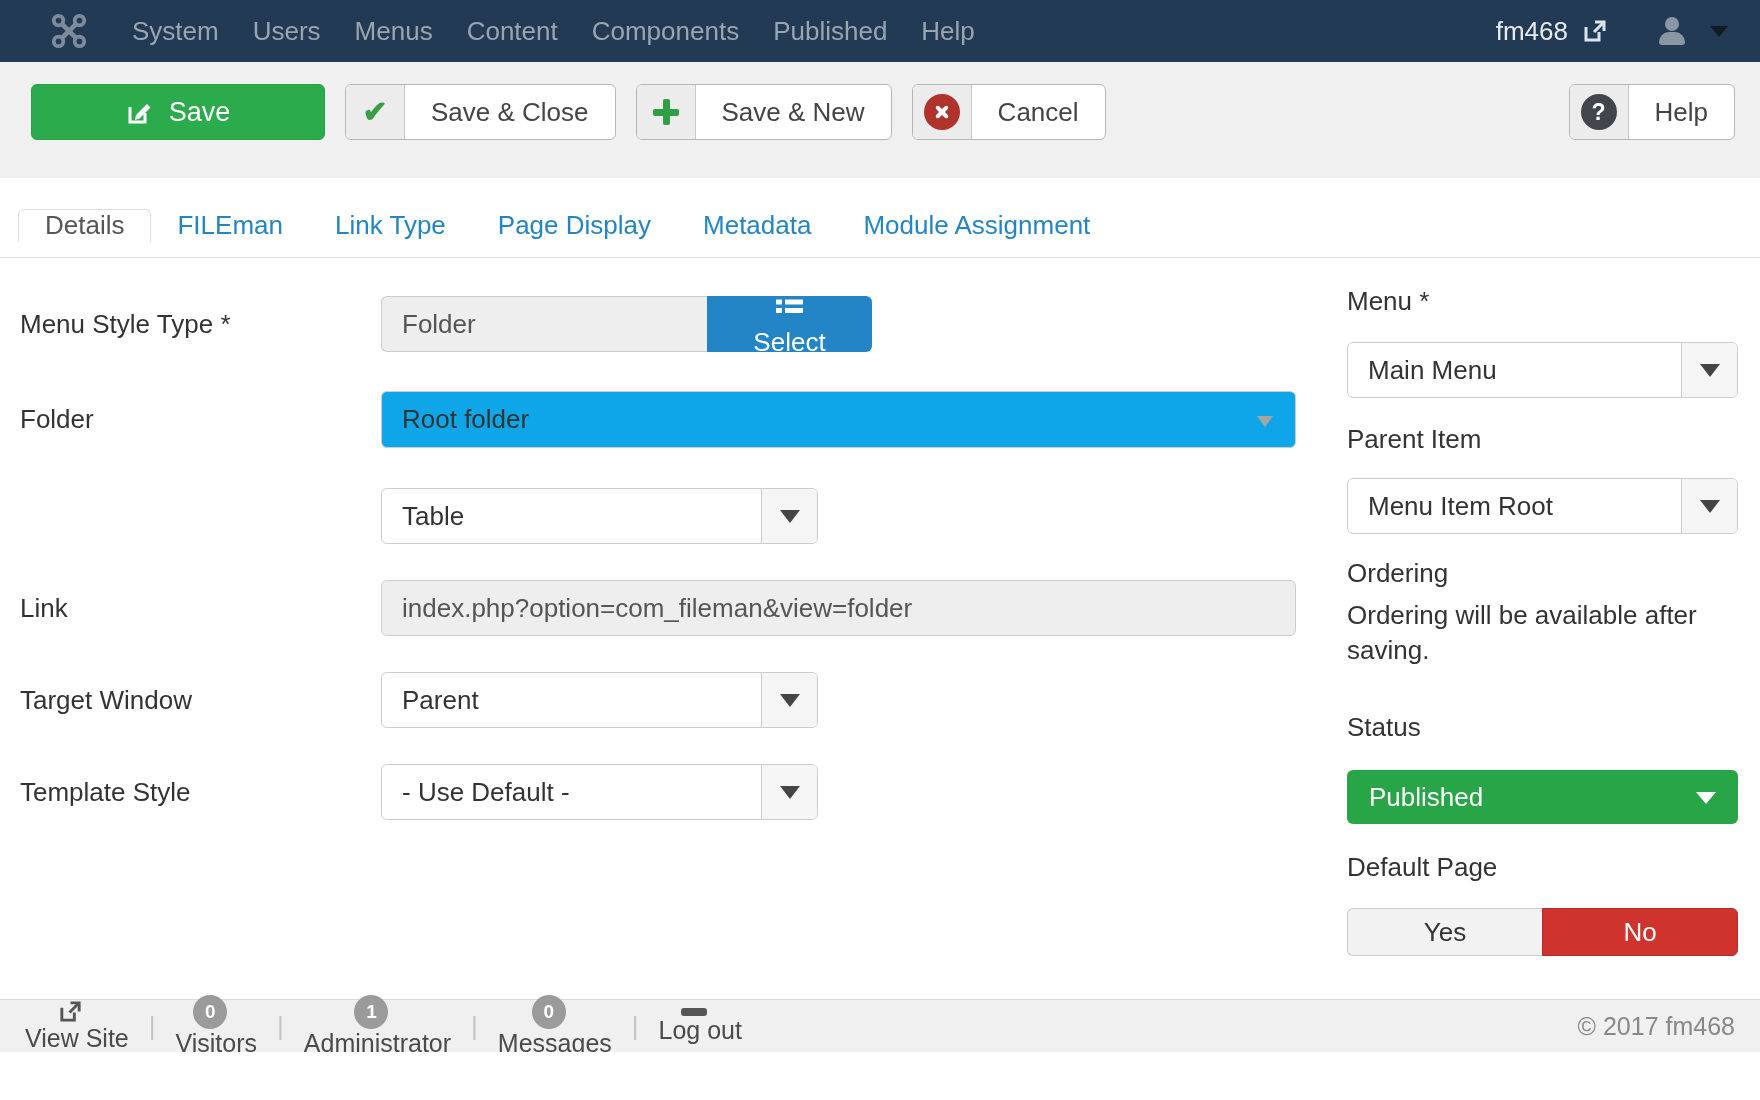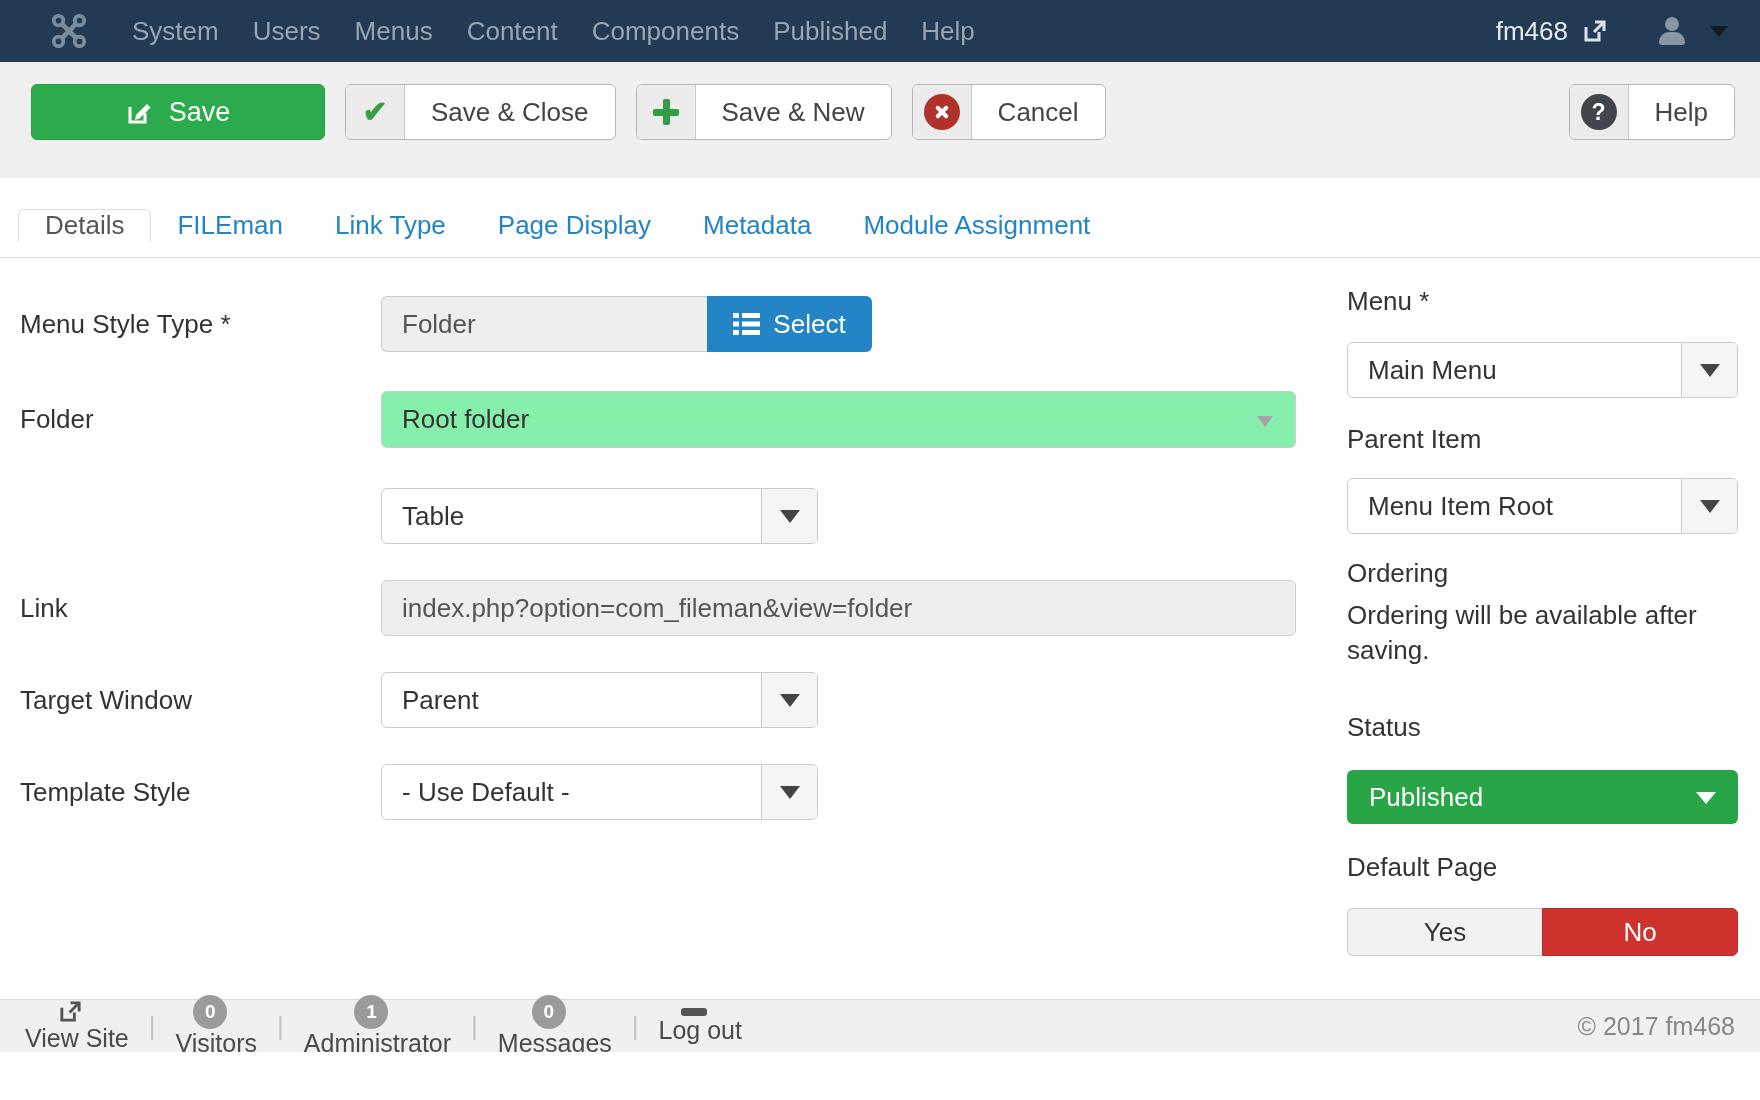--- a/index.html
+++ b/index.html
@@ -45,22 +45,22 @@
   .tabs{position:absolute;top:192px;left:0;right:0;height:65px;display:flex;align-items:center;padding-left:18px;border-bottom:1px solid #ddd;box-sizing:content-box;}
   .tab{display:flex;align-items:center;padding:0 26px;font-size:26px;color:#2384c6;margin-bottom:-1px;cursor:pointer;}
   .tab.active{background:#fff;border:1px solid #ddd;border-bottom:1px solid #fff;border-radius:6px 6px 0 0;color:#555;}
 
   
   .frow{position:absolute;left:0;right:0;height:56px;}
   .flabel{position:absolute;left:20px;top:0;height:56px;line-height:56px;font-size:26px;color:#333;}
   .fctrl{position:absolute;left:381px;top:0;display:flex;}
   .input-ro{background:#eee;border:1px solid #ccc;border-radius:6px;height:56px;box-sizing:border-box;display:flex;align-items:center;padding:0 20px;font-size:26px;color:#555;}
   .mit-input{width:326px;border-radius:6px 0 0 6px;border-right:none;}
-  .btn-select{width:165px;height:56px;background:#2384c6;border-radius:0 6px 6px 0;display:flex;align-items:center;justify-content:center;gap:13px;color:#fff;font-size:26px;cursor:pointer;box-sizing:border-box;}
-  .select-wide{position:relative;width:915px;height:57px;background:#86efac;border:1px solid #ccc;border-radius:6px;box-sizing:border-box;display:flex;align-items:center;padding:0 20px;font-size:26px;color:#333;cursor:pointer;}
+  .btn-select{width:165px;height:56px;background:#2384c6;border-radius:0 6px 6px 0;display:flex;align-items:center;justify-content:center;gap:13px;color:#fff;font-size:26px;cursor:pointer;box-sizing:border-box;flex-direction:column;}
+  .select-wide{position:relative;width:915px;height:57px;background:#0ea5e9;border:1px solid #ccc;border-radius:6px;box-sizing:border-box;display:flex;align-items:center;padding:0 20px;font-size:26px;color:#333;cursor:pointer;}
   .caret-plain{position:absolute;right:22px;top:24px;border-left:8px solid transparent;border-right:8px solid transparent;border-top:11px solid #a5a5a5;}
   .select{height:56px;background:#fff;border:1px solid #ccc;border-radius:6px;box-sizing:border-box;display:flex;cursor:pointer;overflow:hidden;}
   .select .val{flex:1;display:flex;align-items:center;padding:0 20px;font-size:26px;color:#333;}
   .caret-cell{width:55px;background:#f5f5f5;border-left:1px solid #ccc;display:flex;align-items:center;justify-content:center;}
   .caret-dark{border-left:10px solid transparent;border-right:10px solid transparent;border-top:13px solid #444;}
   .w437{width:437px;}
   .link-input{width:915px;}
 
   
   .side{position:absolute;left:1347px;width:391px;}

